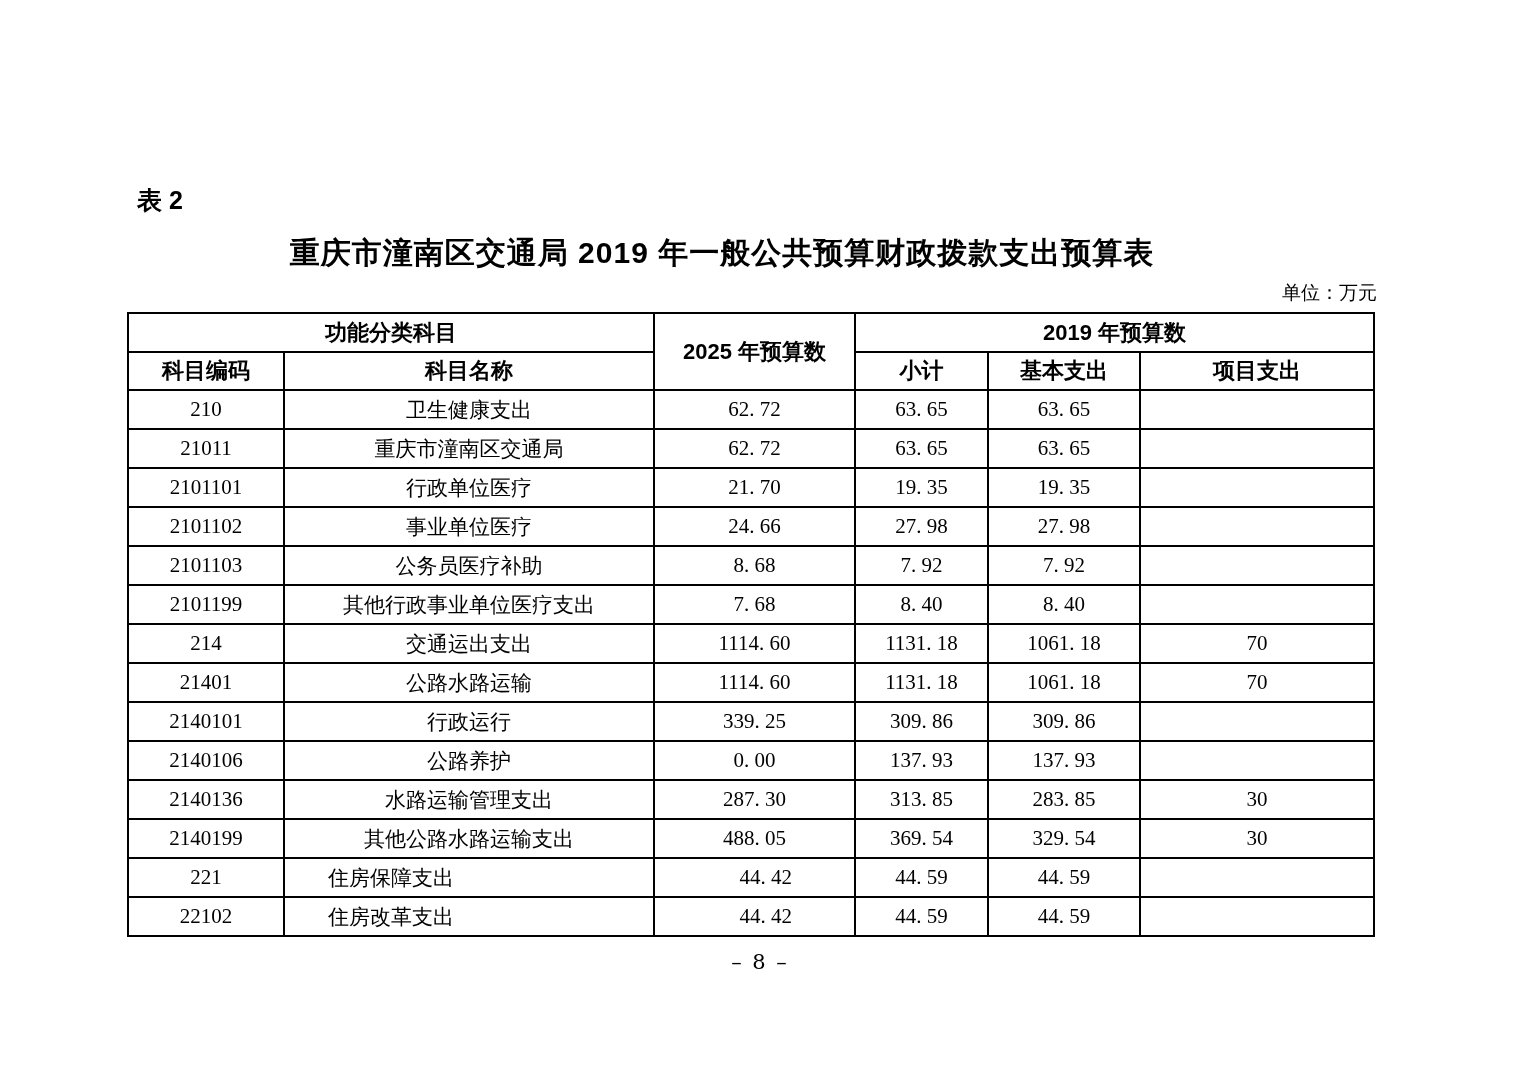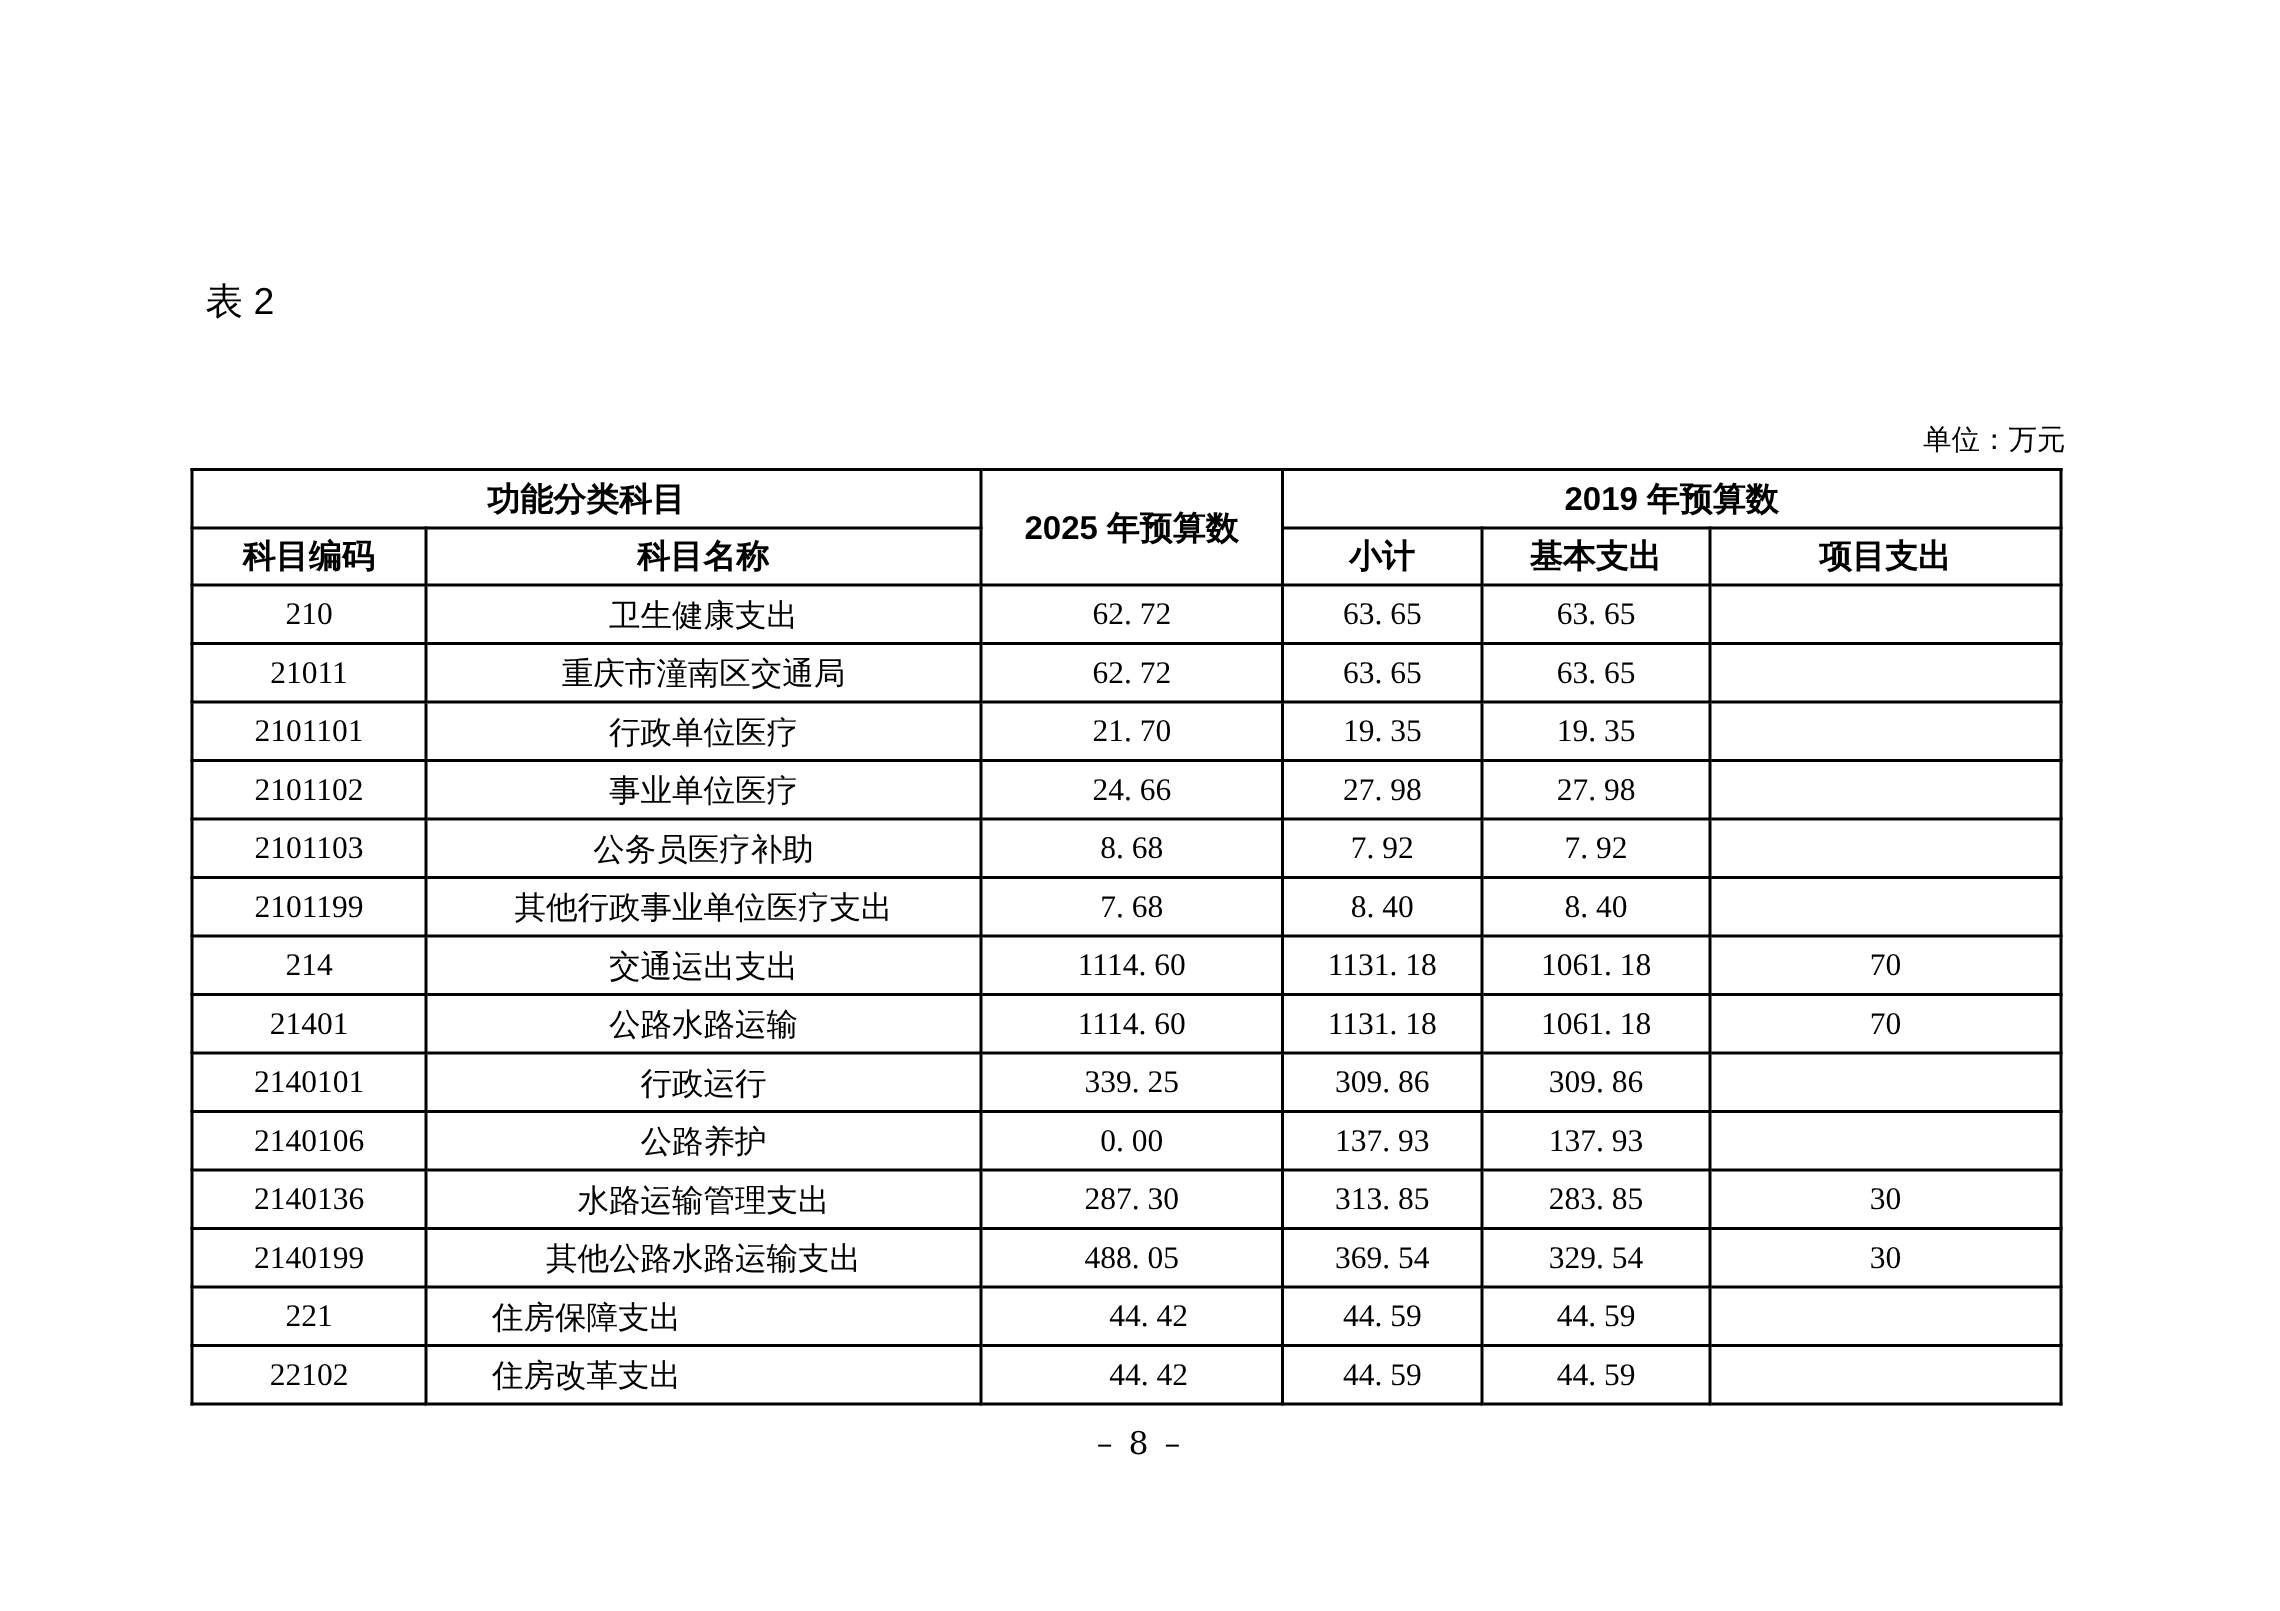--- a/index.html
+++ b/index.html
@@ -14,21 +14,21 @@
     width: 1520px;
     height: 1074px;
     background: #ffffff;
     overflow: hidden;
   }
   .table-label {
     position: absolute;
     left: 137px;
     top: 184px;
     font-family: "Liberation Sans", sans-serif;
-    font-weight: normal;
+    font-weight: bold;
     font-size: 25px;
   }
   .doc-title {
     position: absolute;
     left: 100px;
     width: 1244px;
     top: 233px;
     text-align: center;
     font-family: "Liberation Sans", sans-serif;
     font-weight: bold;
@@ -97,20 +97,21 @@
     letter-spacing: 2px;
   }
 </style>
 </head>
 <body>
 
 <div class="sheet">
 
   <div class="table-label">表 2</div>
 
+  <div class="doc-title">重庆市潼南区交通局 2019 年一般公共预算财政拨款支出预算表</div>
 
   <div class="unit-note">单位：万元</div>
 
   <table class="budget">
     <colgroup>
       <col style="width:156px">
       <col style="width:370px">
       <col style="width:201px">
       <col style="width:133px">
       <col style="width:152px">

